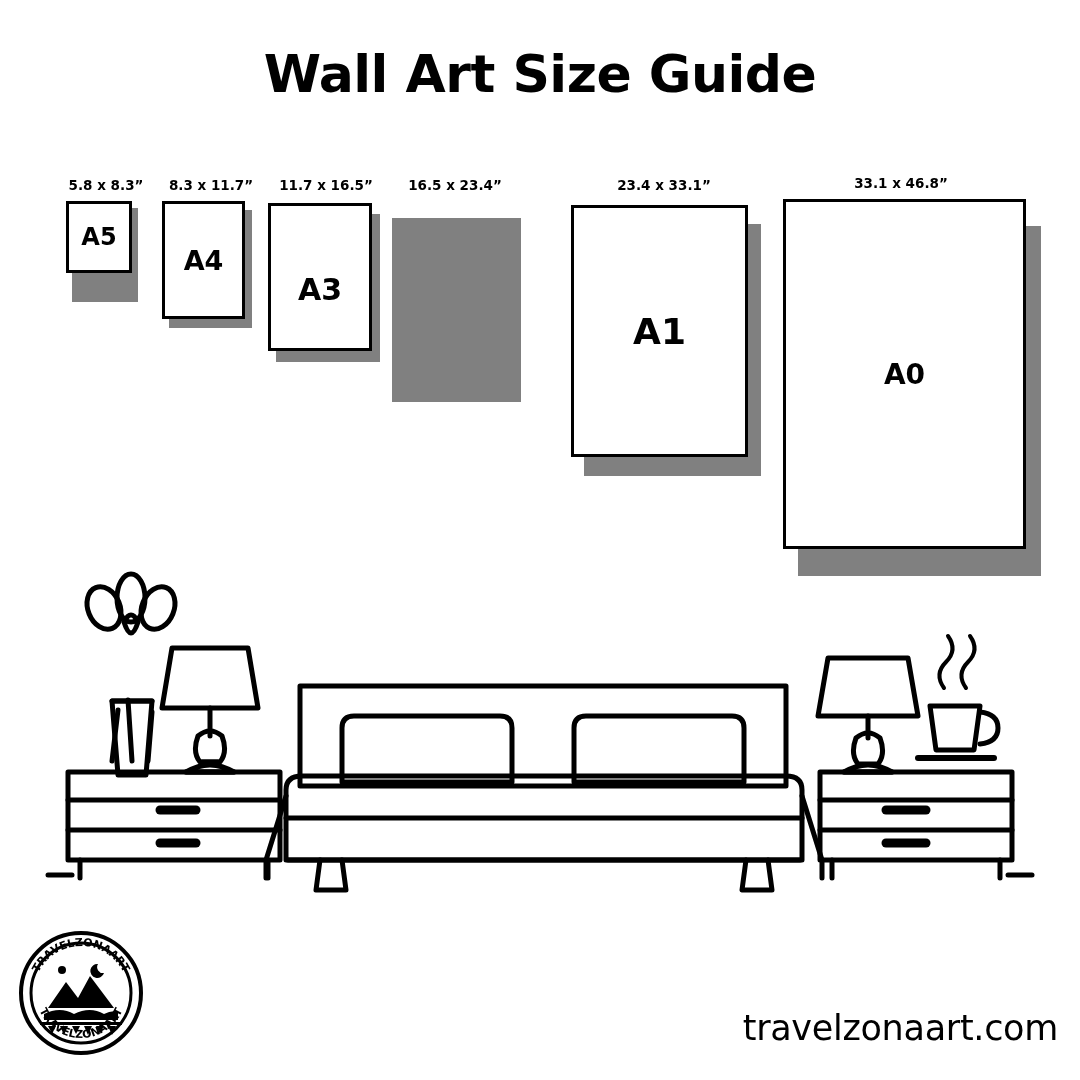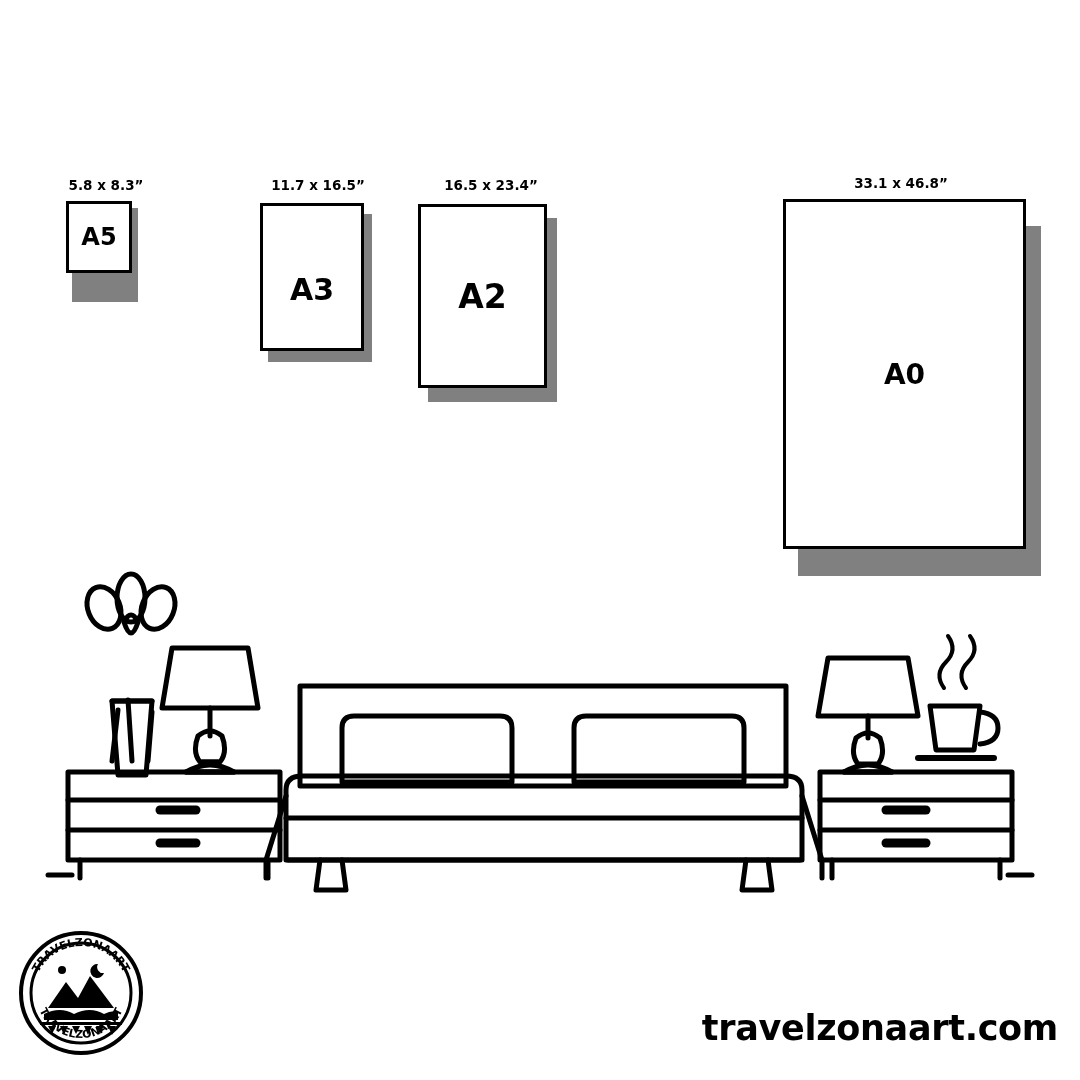--- a/index.html
+++ b/index.html
@@ -85,59 +85,71 @@
     left: 18px;
     top: 930px;
     width: 126px;
     height: 126px;
   }
   #site {
     position: absolute;
     right: 22px;
     top: 1008px;
     font-family: "DejaVu Sans", sans-serif;
-    font-weight: bold;
+    font-weight: normal;
     font-size: 35px;
     color: #000000;
     letter-spacing: -0.3px;
   }
 </style>
 </head>
 <body>
 
 <div id="stage">
 
+  <div id="title">Wall Art Size Guide</div>
 
   <div id="frames">
 
     <div class="frame-group" style="left:60px; top:178px; width:90px; height:130px;">
       <div class="frame-dims" style="left:-6px; top:-1px; width:104px;">5.8 x 8.3”</div>
       <div class="frame-shadow" style="left:12px; top:30px; width:66px; height:94px;"></div>
       <div class="frame-box" style="left:6px; top:23px; width:66px; height:72px;">
         <span class="frame-label" style="font-size:24px;">A5</span>
       </div>
     </div>
 
-
-    <div class="frame-group" style="left:254px; top:178px; width:130px; height:205px;">
+    <div class="frame-group" style="left:155px; top:178px; width:110px; height:165px;">
+      <div class="frame-dims" style="left:-4px; top:-1px; width:120px;">8.3 x 11.7”</div>
+      <div class="frame-shadow" style="left:14px; top:32px; width:83px; height:118px;"></div>
+      <div class="frame-box" style="left:7px; top:23px; width:83px; height:118px;">
+        <span class="frame-label" style="font-size:27px;">A4</span>
+      </div>
+    </div>
+
+    <div class="frame-group" style="left:262px; top:178px; width:130px; height:205px;">
       <div class="frame-dims" style="left:4px; top:-1px; width:120px;">11.7 x 16.5”</div>
       <div class="frame-shadow" style="left:14px; top:36px; width:104px; height:148px;"></div>
       <div class="frame-box" style="left:6px; top:25px; width:104px; height:148px;">
         <span class="frame-label" style="font-size:30px;margin-top:24px;">A3</span>
       </div>
     </div>
 
-    <div class="frame-group" style="left:412px; top:178px; width:160px; height:248px;">
+    <div class="frame-group" style="left:376px; top:178px; width:160px; height:248px;">
       <div class="frame-dims" style="left:14px; top:-1px; width:130px;">16.5 x 23.4”</div>
       <div class="frame-shadow" style="left:16px; top:40px; width:129px; height:184px;"></div>
-      <div class="frame-box" style="left:6px; top:26px; width:129px; height:184px;">
-        <span class="frame-label" style="font-size:33px;">A2</span>
-      </div>
-    </div>
-
+    </div>
+
+    <div class="frame-group" style="left:566px; top:178px; width:210px; height:320px;">
+      <div class="frame-dims" style="left:28px; top:-1px; width:140px;">23.4 x 33.1”</div>
+      <div class="frame-shadow" style="left:18px; top:46px; width:177px; height:252px;"></div>
+      <div class="frame-box" style="left:5px; top:27px; width:177px; height:252px;">
+        <span class="frame-label" style="font-size:36px;">A1</span>
+      </div>
+    </div>
 
     <div class="frame-group" style="left:778px; top:176px; width:280px; height:410px;">
       <div class="frame-dims" style="left:48px; top:-1px; width:150px;">33.1 x 46.8”</div>
       <div class="frame-shadow" style="left:20px; top:50px; width:243px; height:350px;"></div>
       <div class="frame-box" style="left:5px; top:23px; width:243px; height:350px;">
         <span class="frame-label" style="font-size:28px;">A0</span>
       </div>
     </div>
 
   </div>

